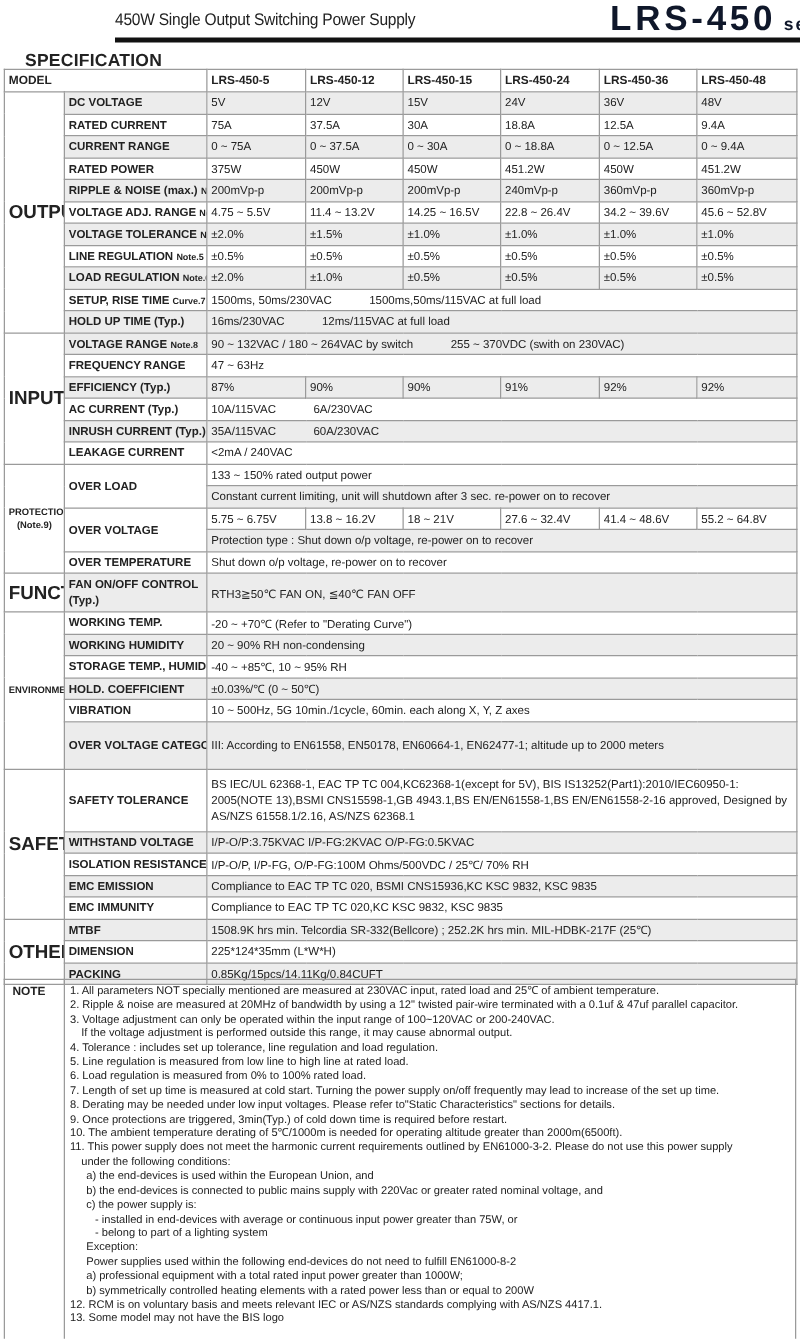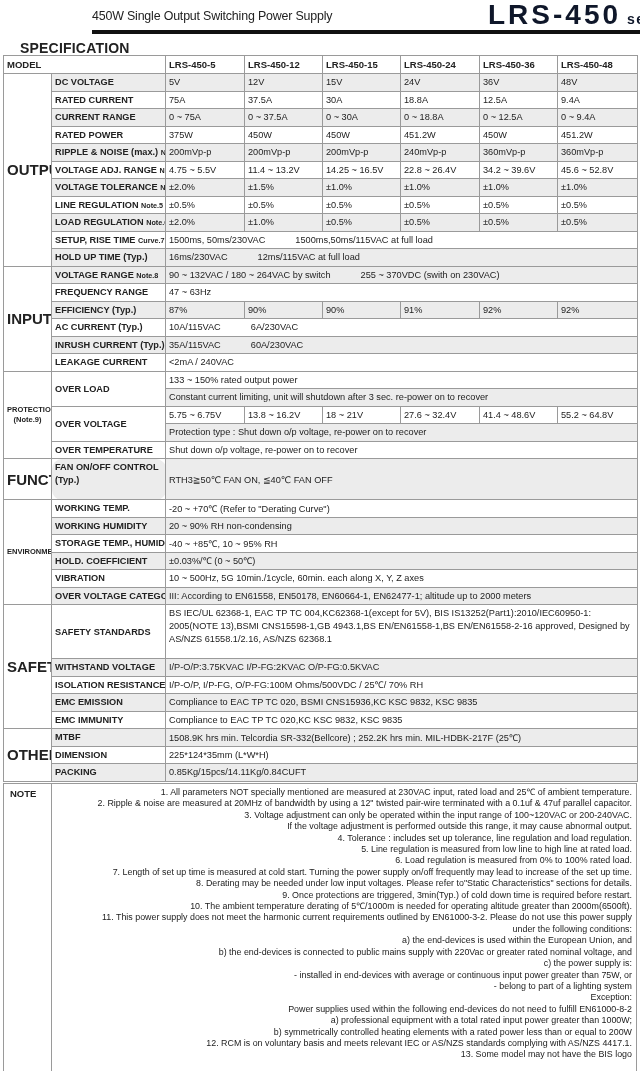--- a/index.html
+++ b/index.html
@@ -15,28 +15,28 @@
   .spec-label { position: absolute; left: 3px; top: 40px; font-size: 14px; font-weight: bold; color: #222; letter-spacing: 0.2px; margin-left: 17px; }
 
   table.spec { position: absolute; left: 3px; top: 55px; width: 634px; border-collapse: collapse; table-layout: fixed; font-size: 9.2px; }
   table.spec td { border: 1px solid #9a9a9a; padding: 0 3px; height: 17.5px; vertical-align: middle; white-space: nowrap; overflow: hidden; }
   table.spec td.grp { font-weight: bold; text-align: center; font-size: 15px; background: #fff; }
   table.spec td.grp.small { font-size: 7.5px; line-height: 10px; }
   table.spec td.item { font-weight: bold; font-size: 9.2px; margin-top: 18px; }
   table.spec td.item .note { font-size: 7.2px; font-weight: bold; }
   table.spec tr.alt td.v, table.spec tr.alt td.item { background: #ececec; }
   table.spec tr.hdr td { font-weight: bold; font-size: 9.5px; height: 18px; background: #fff; }
-  table.spec td.wrap { white-space: normal; line-height: 13px; padding-top: 2px; padding-bottom: 12px; border-radius: 10px; }
+  table.spec td.wrap { white-space: normal; line-height: 13px; padding-top: 2px; padding-bottom: 2px; }
   table.spec td.v span.gap { display: inline-block; width: 30px; }
 
   table.notes { position: absolute; left: 3px; top: 783px; width: 634px; border-collapse: collapse; table-layout: fixed; }
   table.notes td { border: 1px solid #9a9a9a; vertical-align: top; }
   .notes-label { font-weight: bold; font-size: 9.5px; padding: 4px 6px; }
   .notes-body { font-size: 8.9px; line-height: 11.4px; padding: 3px 4px 14px 4px; color: #222; }
-  .notes-body div { white-space: nowrap; text-align: right; }
+  .notes-body div { white-space: nowrap; }
   .ind1 { padding-left: 9px; }
   .ind2 { padding-left: 13px; }
   .ind3 { padding-left: 20px; }
 </style>
 </head>
 <body>
 
 <div class="header">
   <div class="subtitle">450W Single Output Switching Power Supply</div>
   <div class="model-title"><span>LRS-450</span><span class="series">series</span></div>
@@ -237,25 +237,25 @@
       <tr class="alt">
         <td class="item"><span>HOLD. COEFFICIENT</span></td>
         <td class="v" colspan="6">±0.03%/℃ (0 ~ 50℃)</td>
       </tr>
       <tr>
         <td class="item"><span>VIBRATION</span></td>
         <td class="v" colspan="6">10 ~ 500Hz, 5G 10min./1cycle, 60min. each along X, Y, Z axes</td>
       </tr>
       <tr class="alt">
         <td class="item"><span>OVER VOLTAGE CATEGORY</span></td>
-        <td class="v" colspan="6" style="height: 17px;">III: According to EN61558, EN50178, EN60664-1, EN62477-1; altitude up to 2000 meters</td>
+        <td class="v" colspan="6" style="height: 38px;">III: According to EN61558, EN50178, EN60664-1, EN62477-1; altitude up to 2000 meters</td>
       </tr>
       <tr>
         <td class="grp" rowspan="5">SAFETY</td>
-        <td class="item"><span>SAFETY STANDARDS</span></td>
+        <td class="item"><span>SAFETY TOLERANCE</span></td>
         <td class="v wrap" colspan="6" style="height: 50px;">BS IEC/UL 62368-1, EAC TP TC 004,KC62368-1(except for 5V), BIS IS13252(Part1):2010/IEC60950-1: 2005(NOTE 13),BSMI CNS15598-1,GB 4943.1,BS EN/EN61558-1,BS EN/EN61558-2-16 approved, Designed by AS/NZS 61558.1/2.16, AS/NZS 62368.1</td>
       </tr>
       <tr class="alt">
         <td class="item"><span>WITHSTAND VOLTAGE</span></td>
         <td class="v" colspan="6">I/P-O/P:3.75KVAC    I/P-FG:2KVAC    O/P-FG:0.5KVAC</td>
       </tr>
       <tr>
         <td class="item"><span>ISOLATION RESISTANCE</span></td>
         <td class="v" colspan="6">I/P-O/P, I/P-FG, O/P-FG:100M Ohms/500VDC / 25℃/ 70% RH</td>
       </tr>

